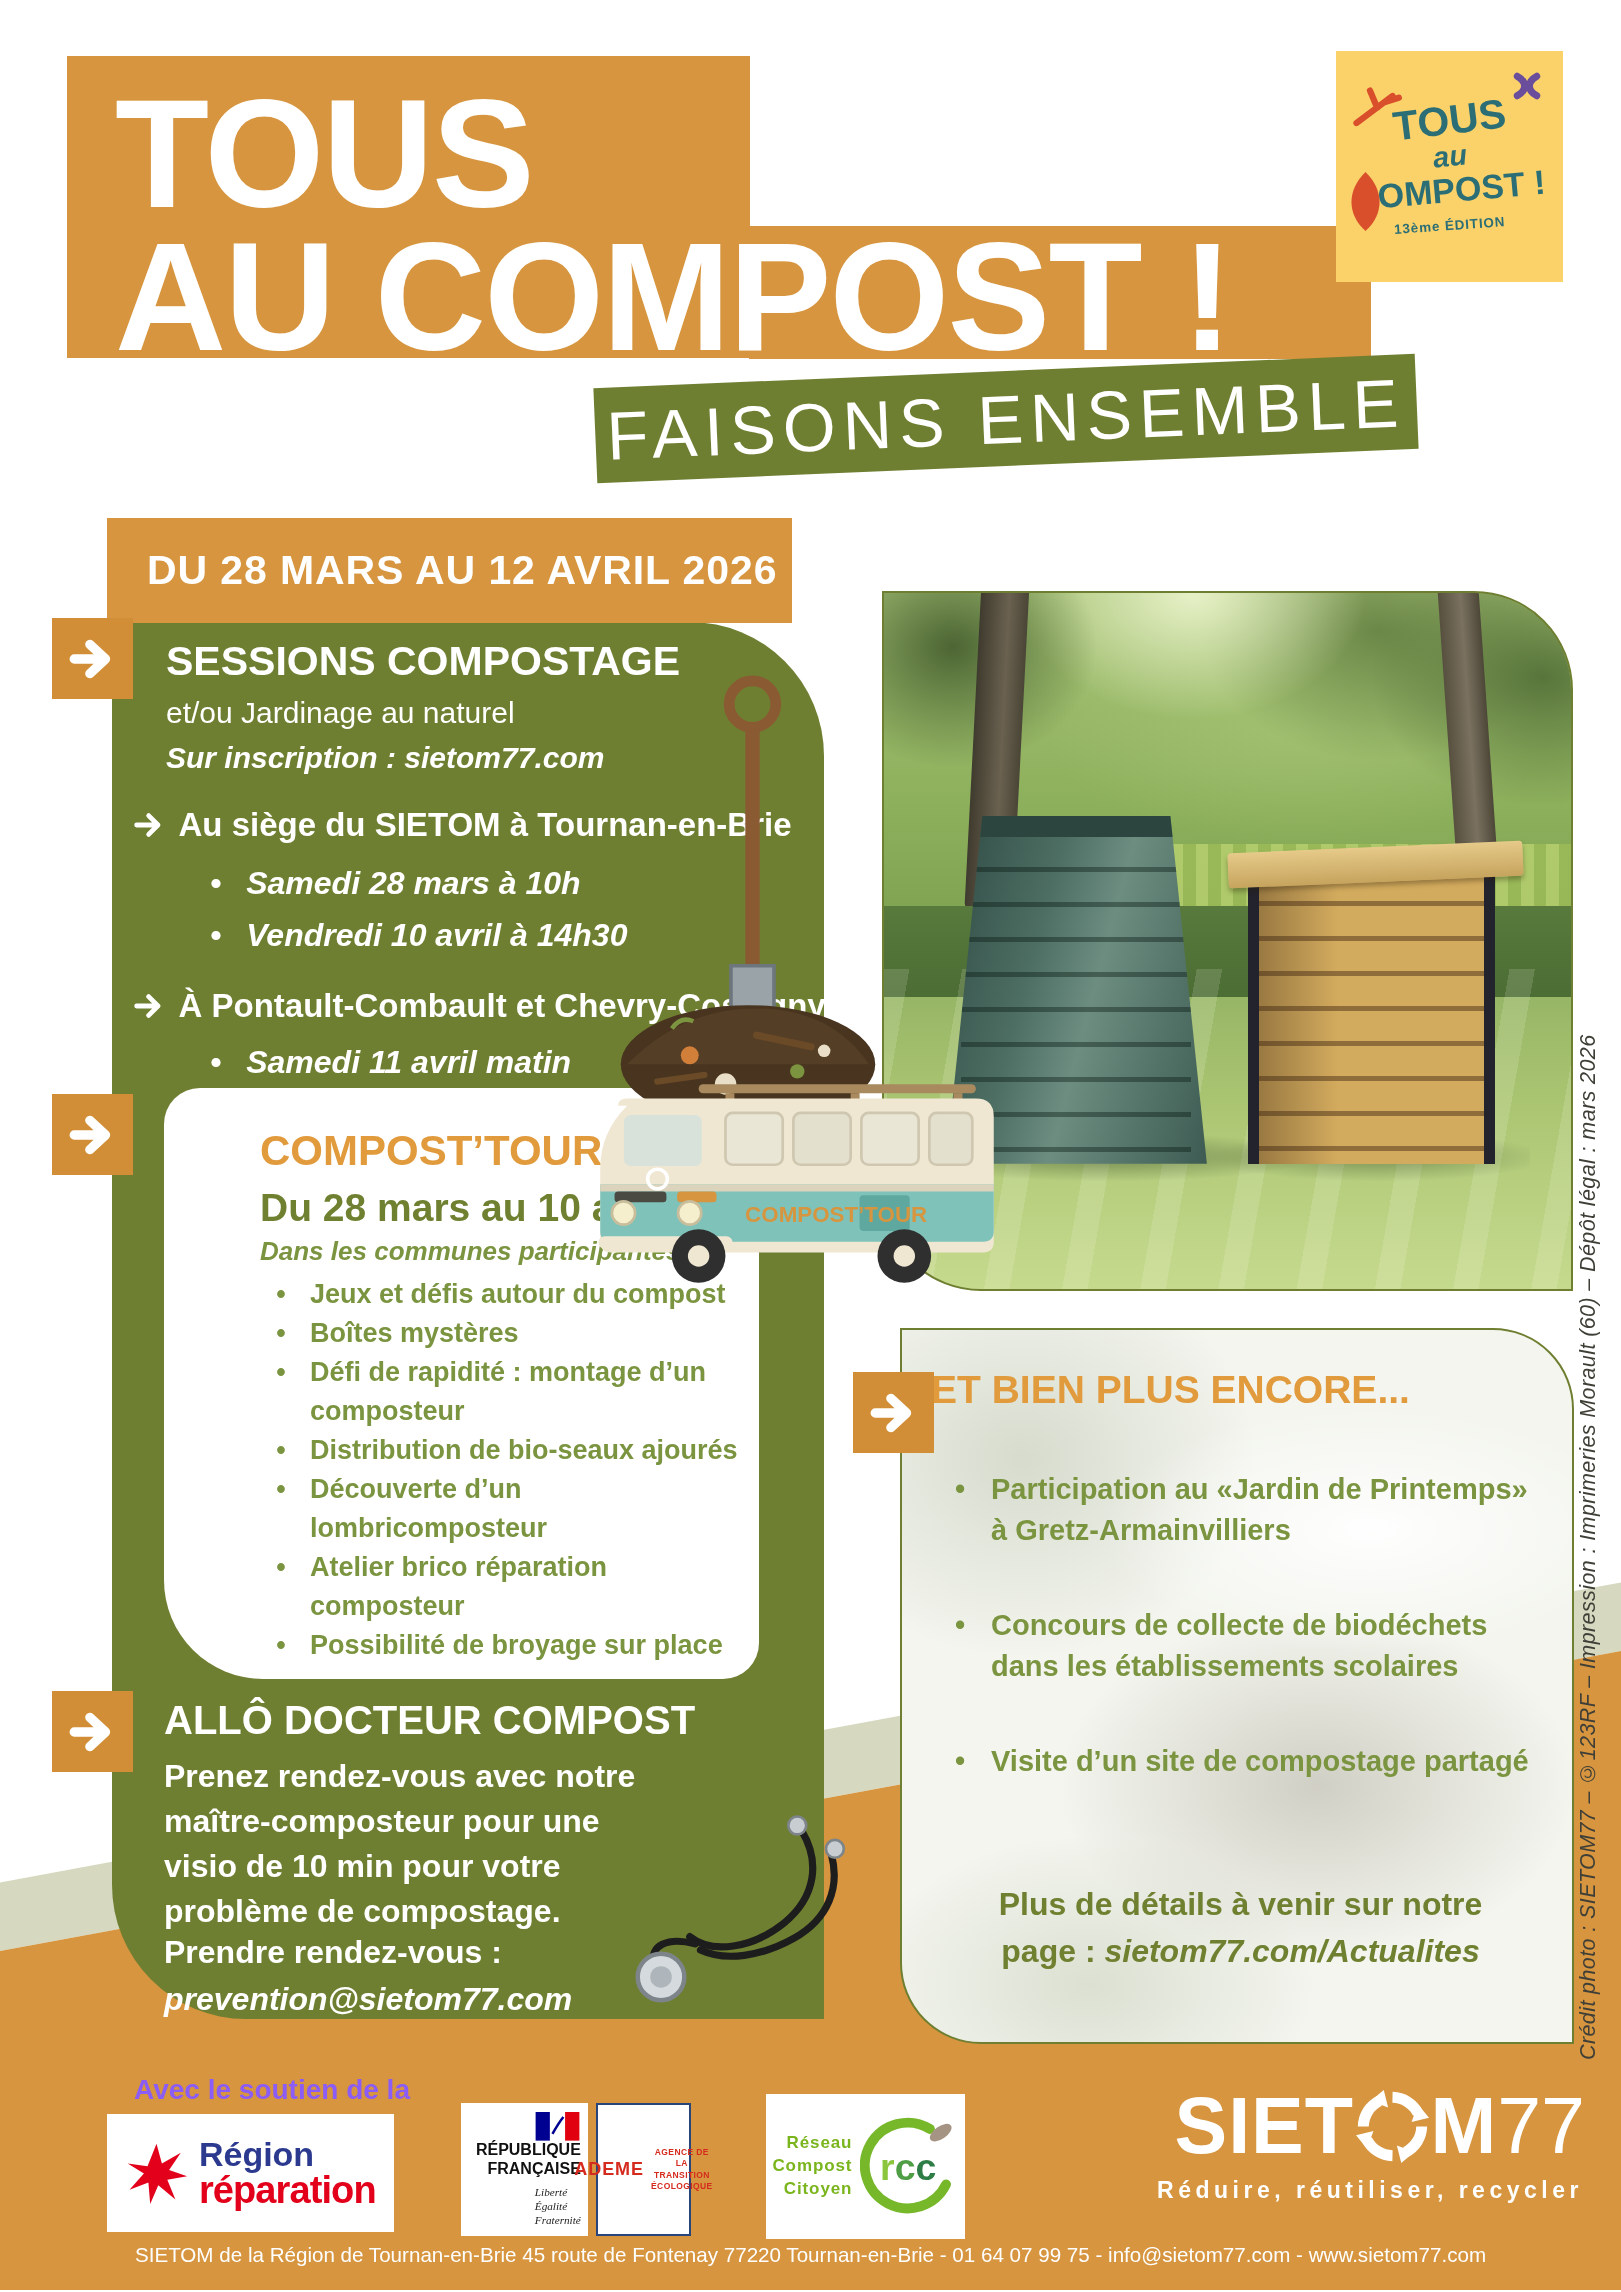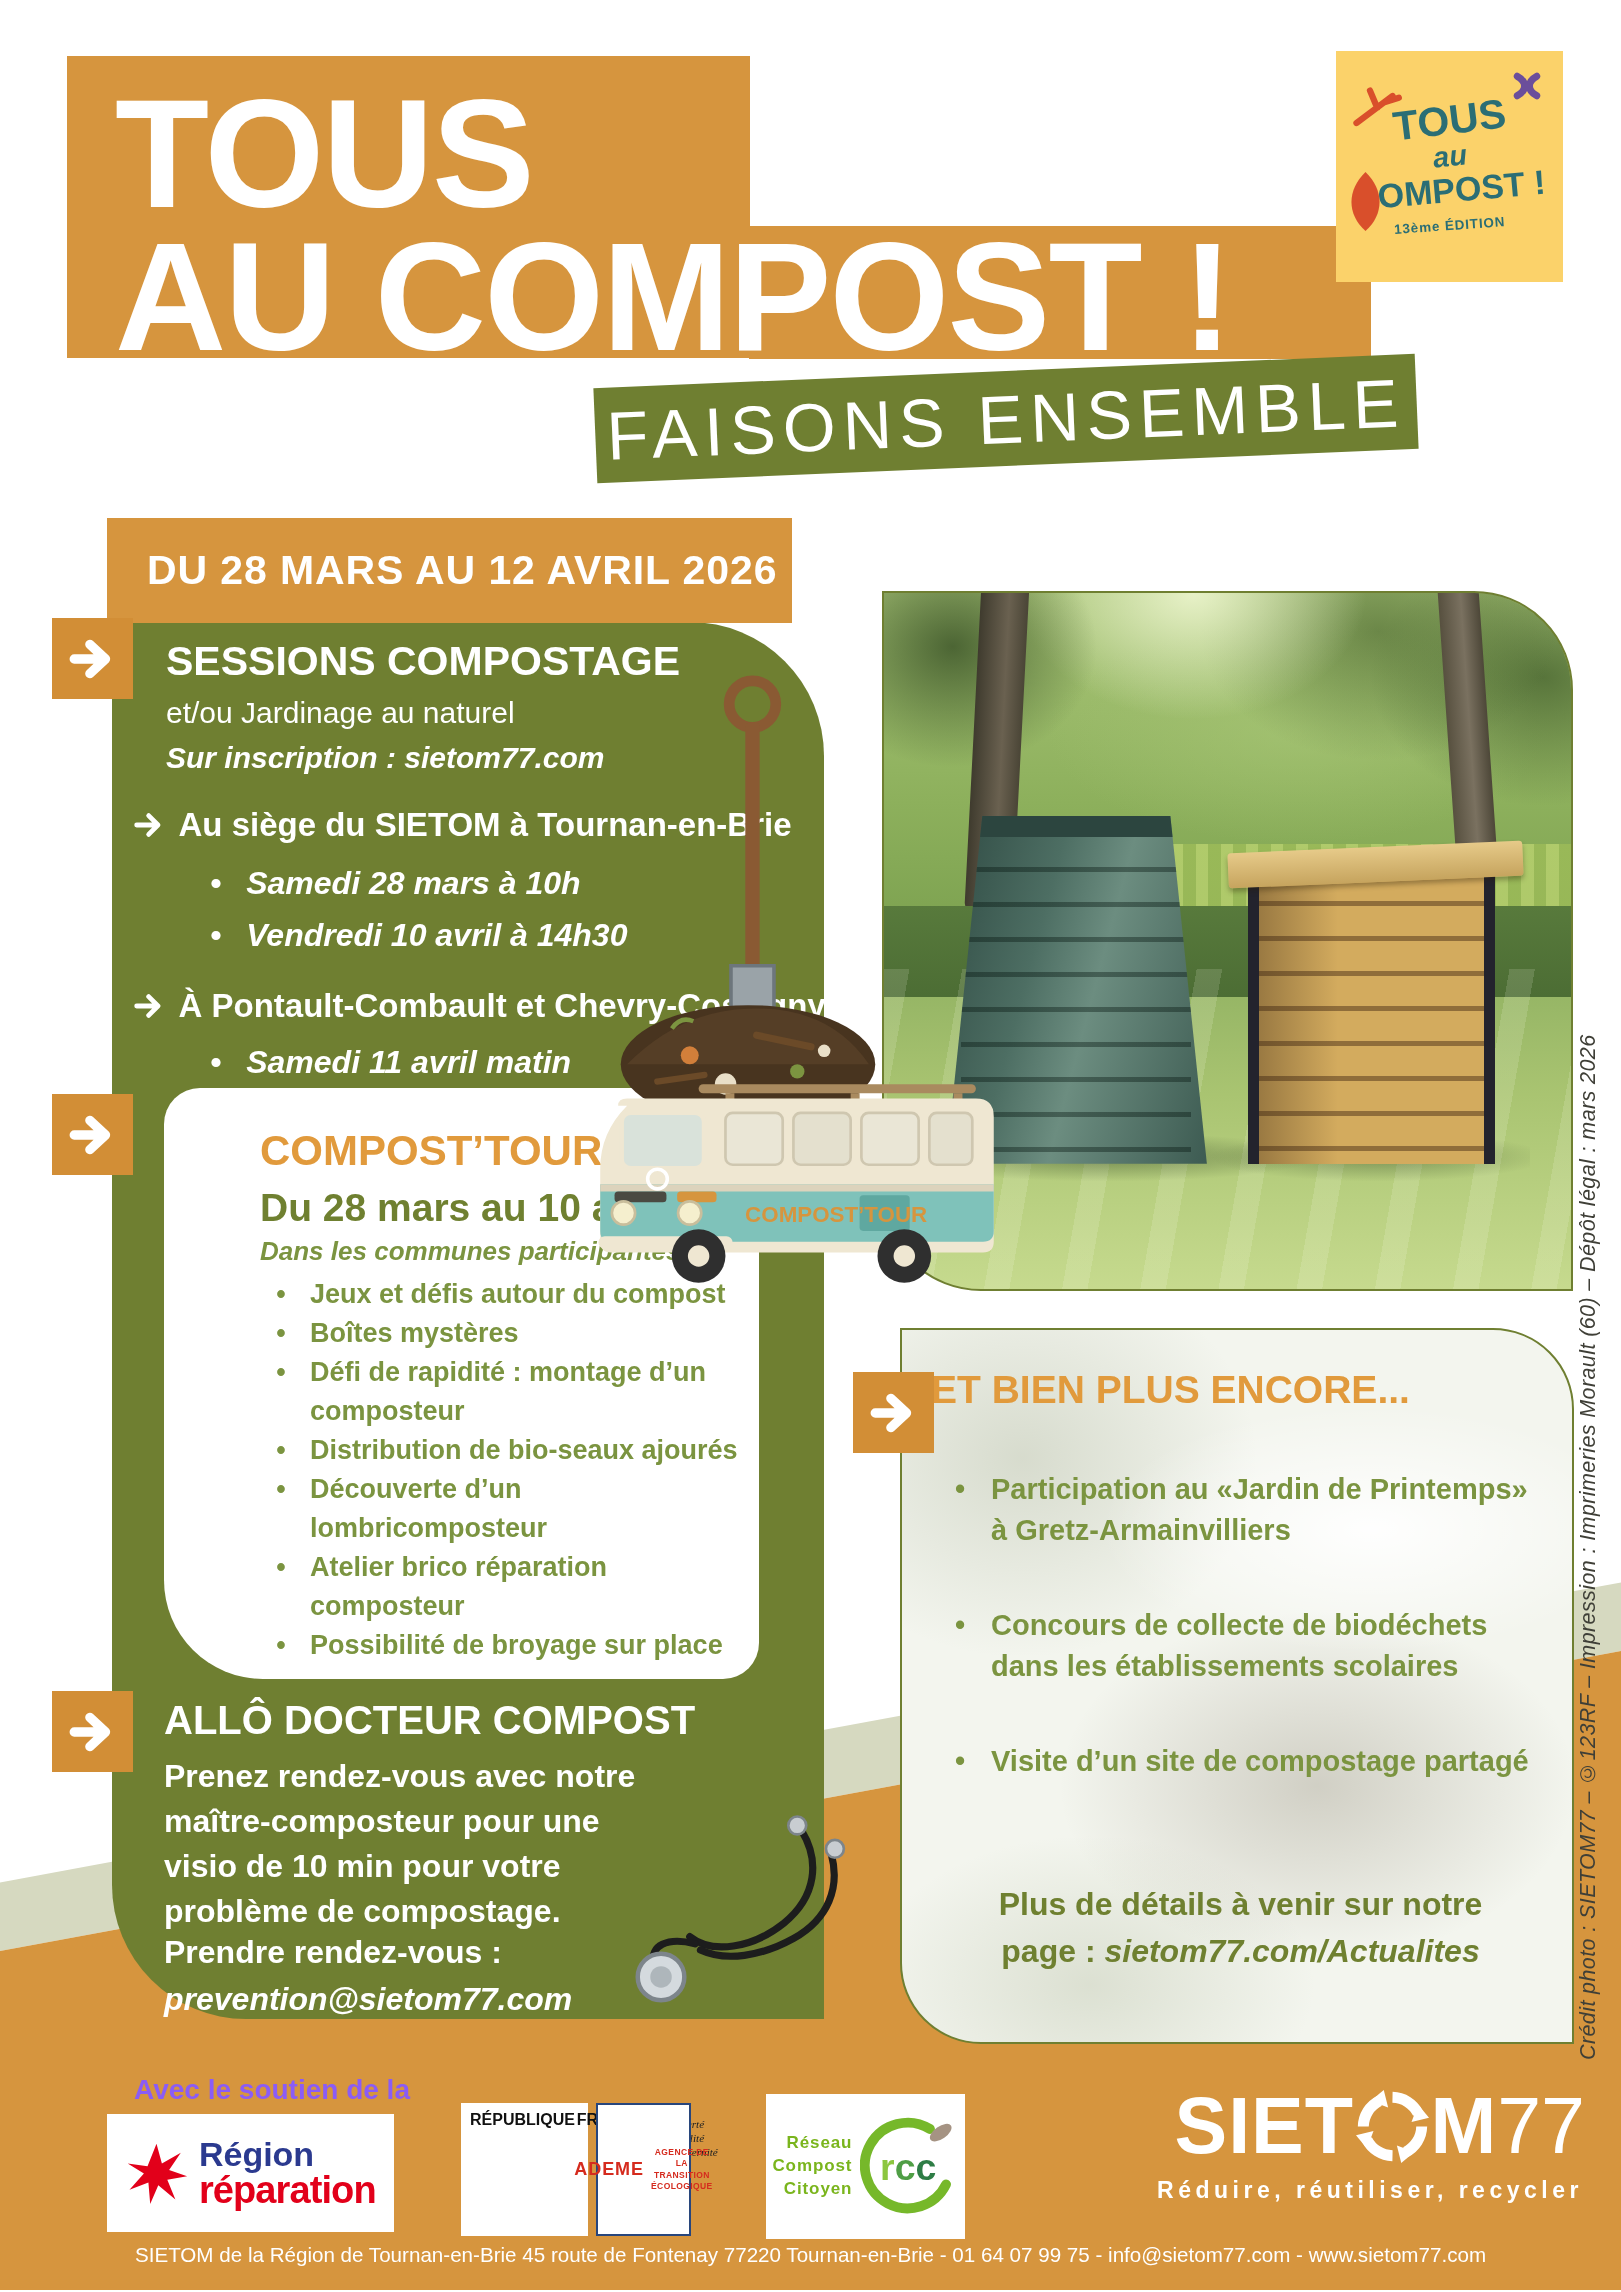--- a/index.html
+++ b/index.html
@@ -120,21 +120,21 @@
     font-size:32px;font-weight:600;line-height:47px;}
   .eb-details .lnk{font-weight:800;font-style:italic;}
 
   
   .support{left:134px;top:2074px;color:#8b5cf6;font-size:28px;font-weight:800;z-index:2;white-space:nowrap;}
   .logo-card{background:#fff;z-index:2;display:flex;align-items:center;justify-content:center;box-sizing:border-box;}
   .idf-card{left:107px;top:2114px;width:287px;height:118px;gap:10.7px;}
   .idf-txt{line-height:1.0;}
   .idf-l1{color:#2B3A8F;font-size:34px;font-weight:600;}
   .idf-l2{color:#E2001A;font-size:38px;font-weight:800;letter-spacing:-0.9px;}
-  .rf-card{left:461px;top:2103px;width:127px;height:133px;align-items:flex-start;
+  .rf-card{left:461px;top:2103px;width:127px;height:133px;flex-direction:column;align-items:flex-end;
     justify-content:flex-start;padding:9px 7.2px;gap:1.8px;}
   .rf-name{color:#111;font-size:16px;font-weight:800;line-height:1.05;}
   .rf-motto{font-family:"Liberation Serif", serif;font-style:italic;color:#222;font-size:11.2px;line-height:1.25;margin-top:5.4px;}
   .ademe-card{left:596px;top:2103px;width:95px;height:133px;border:2.7px solid #28467C;
     flex-direction:row;gap:3.6px;padding:5.4px 1.8px;}
   .ademe-name{color:#D52B1E;font-size:18px;font-weight:800;letter-spacing:0.9px;}
   .ademe-sub{color:#D52B1E;font-size:8.5px;font-weight:800;text-align:center;line-height:1.3;letter-spacing:0.4px;}
   .rcc-card{left:766px;top:2094px;width:199px;height:145px;gap:7.2px;}
   .rcc-txt{text-align:right;color:#7AB51D;font-size:17px;font-weight:700;line-height:1.35;letter-spacing:0.9px;}
   .sietom{left:1155px;top:2080px;width:430px;z-index:2;color:#fff;}

